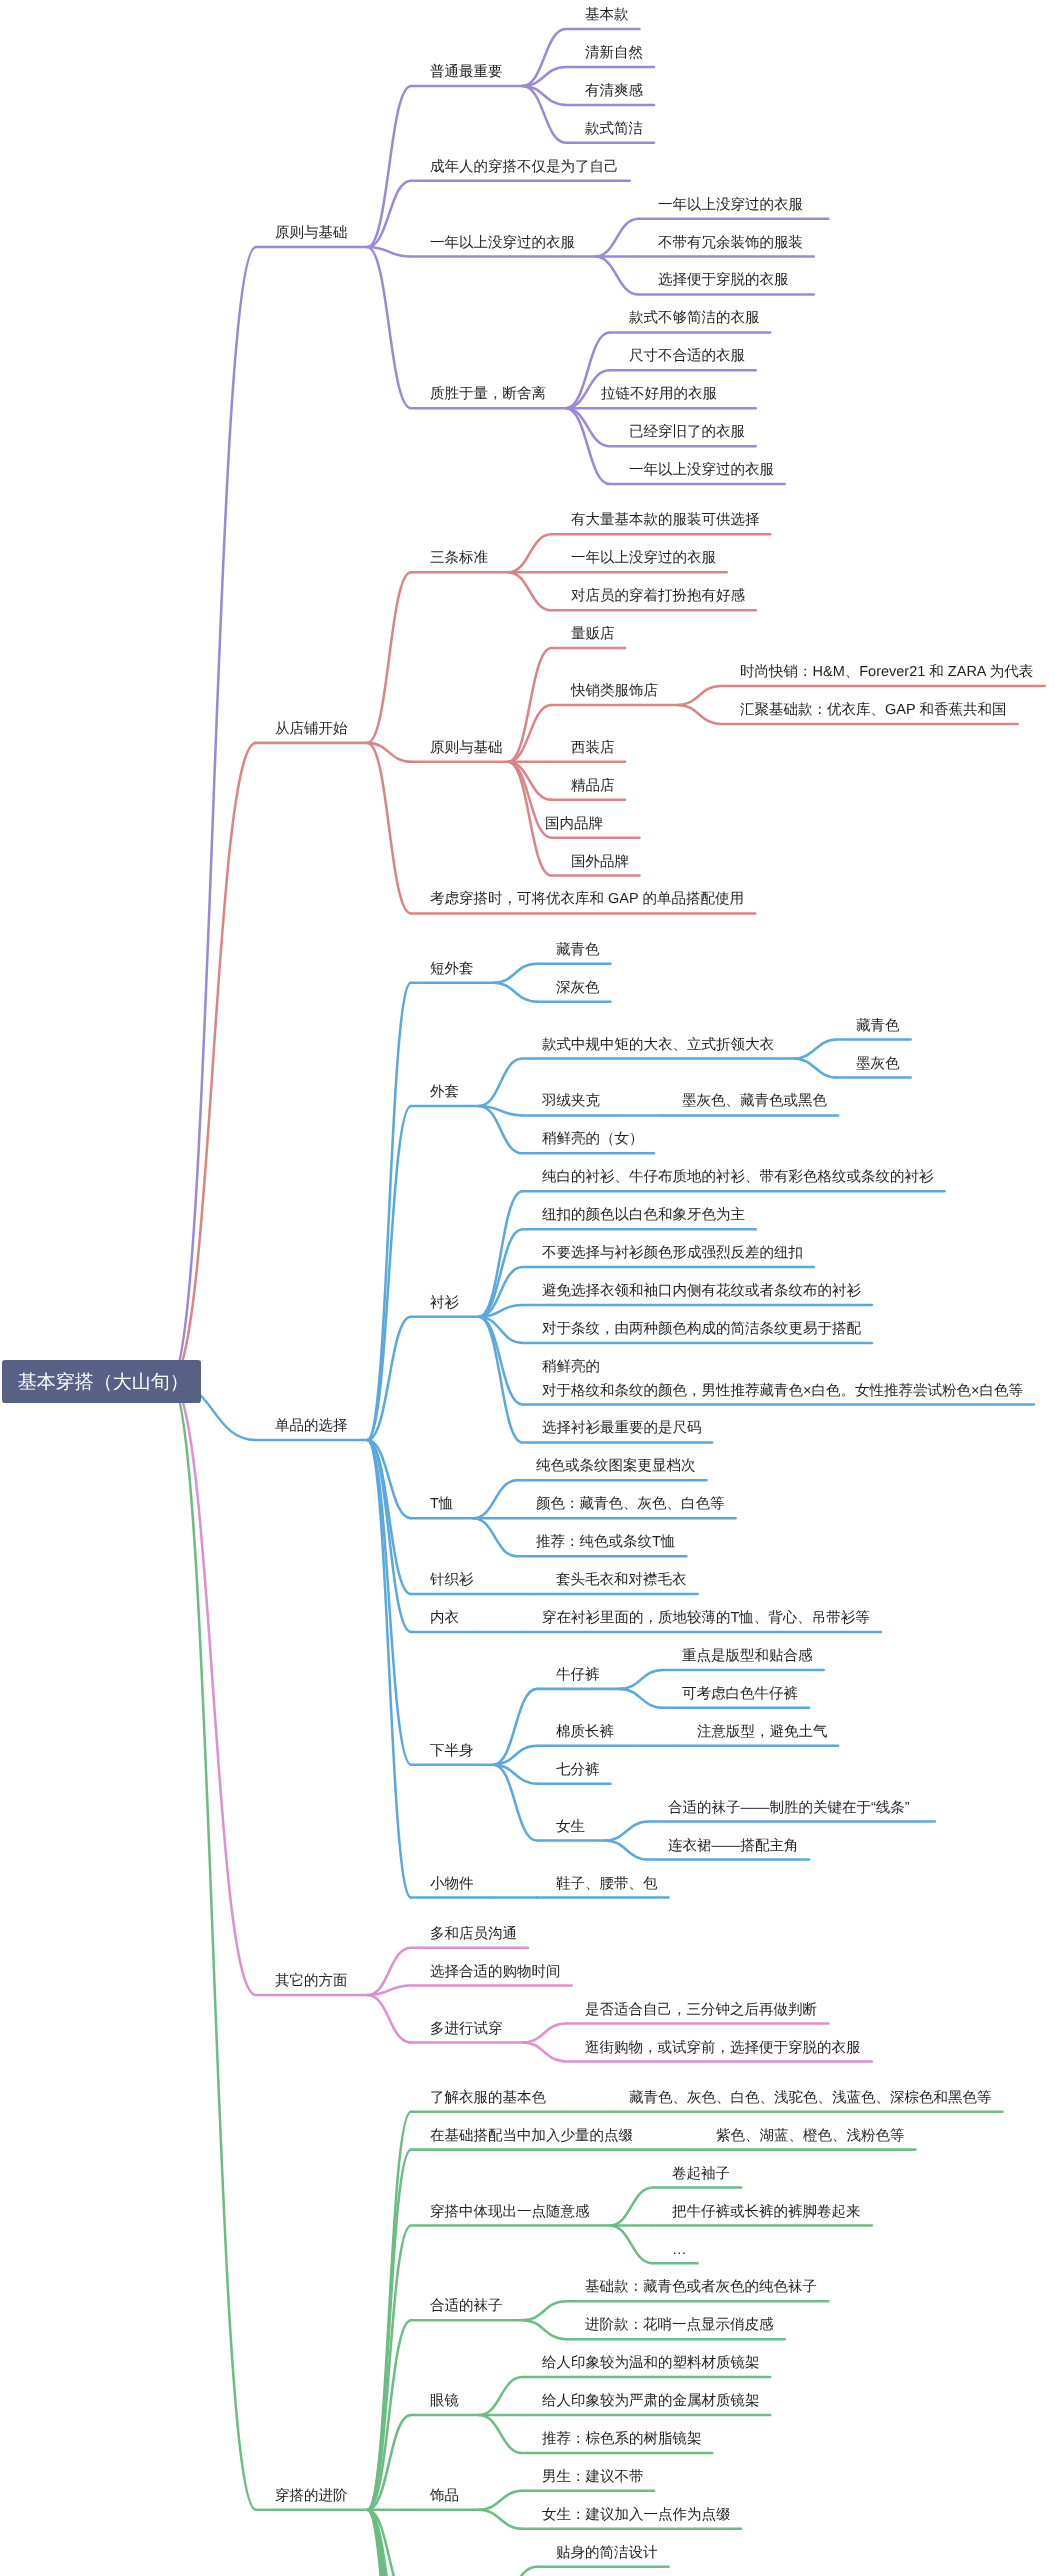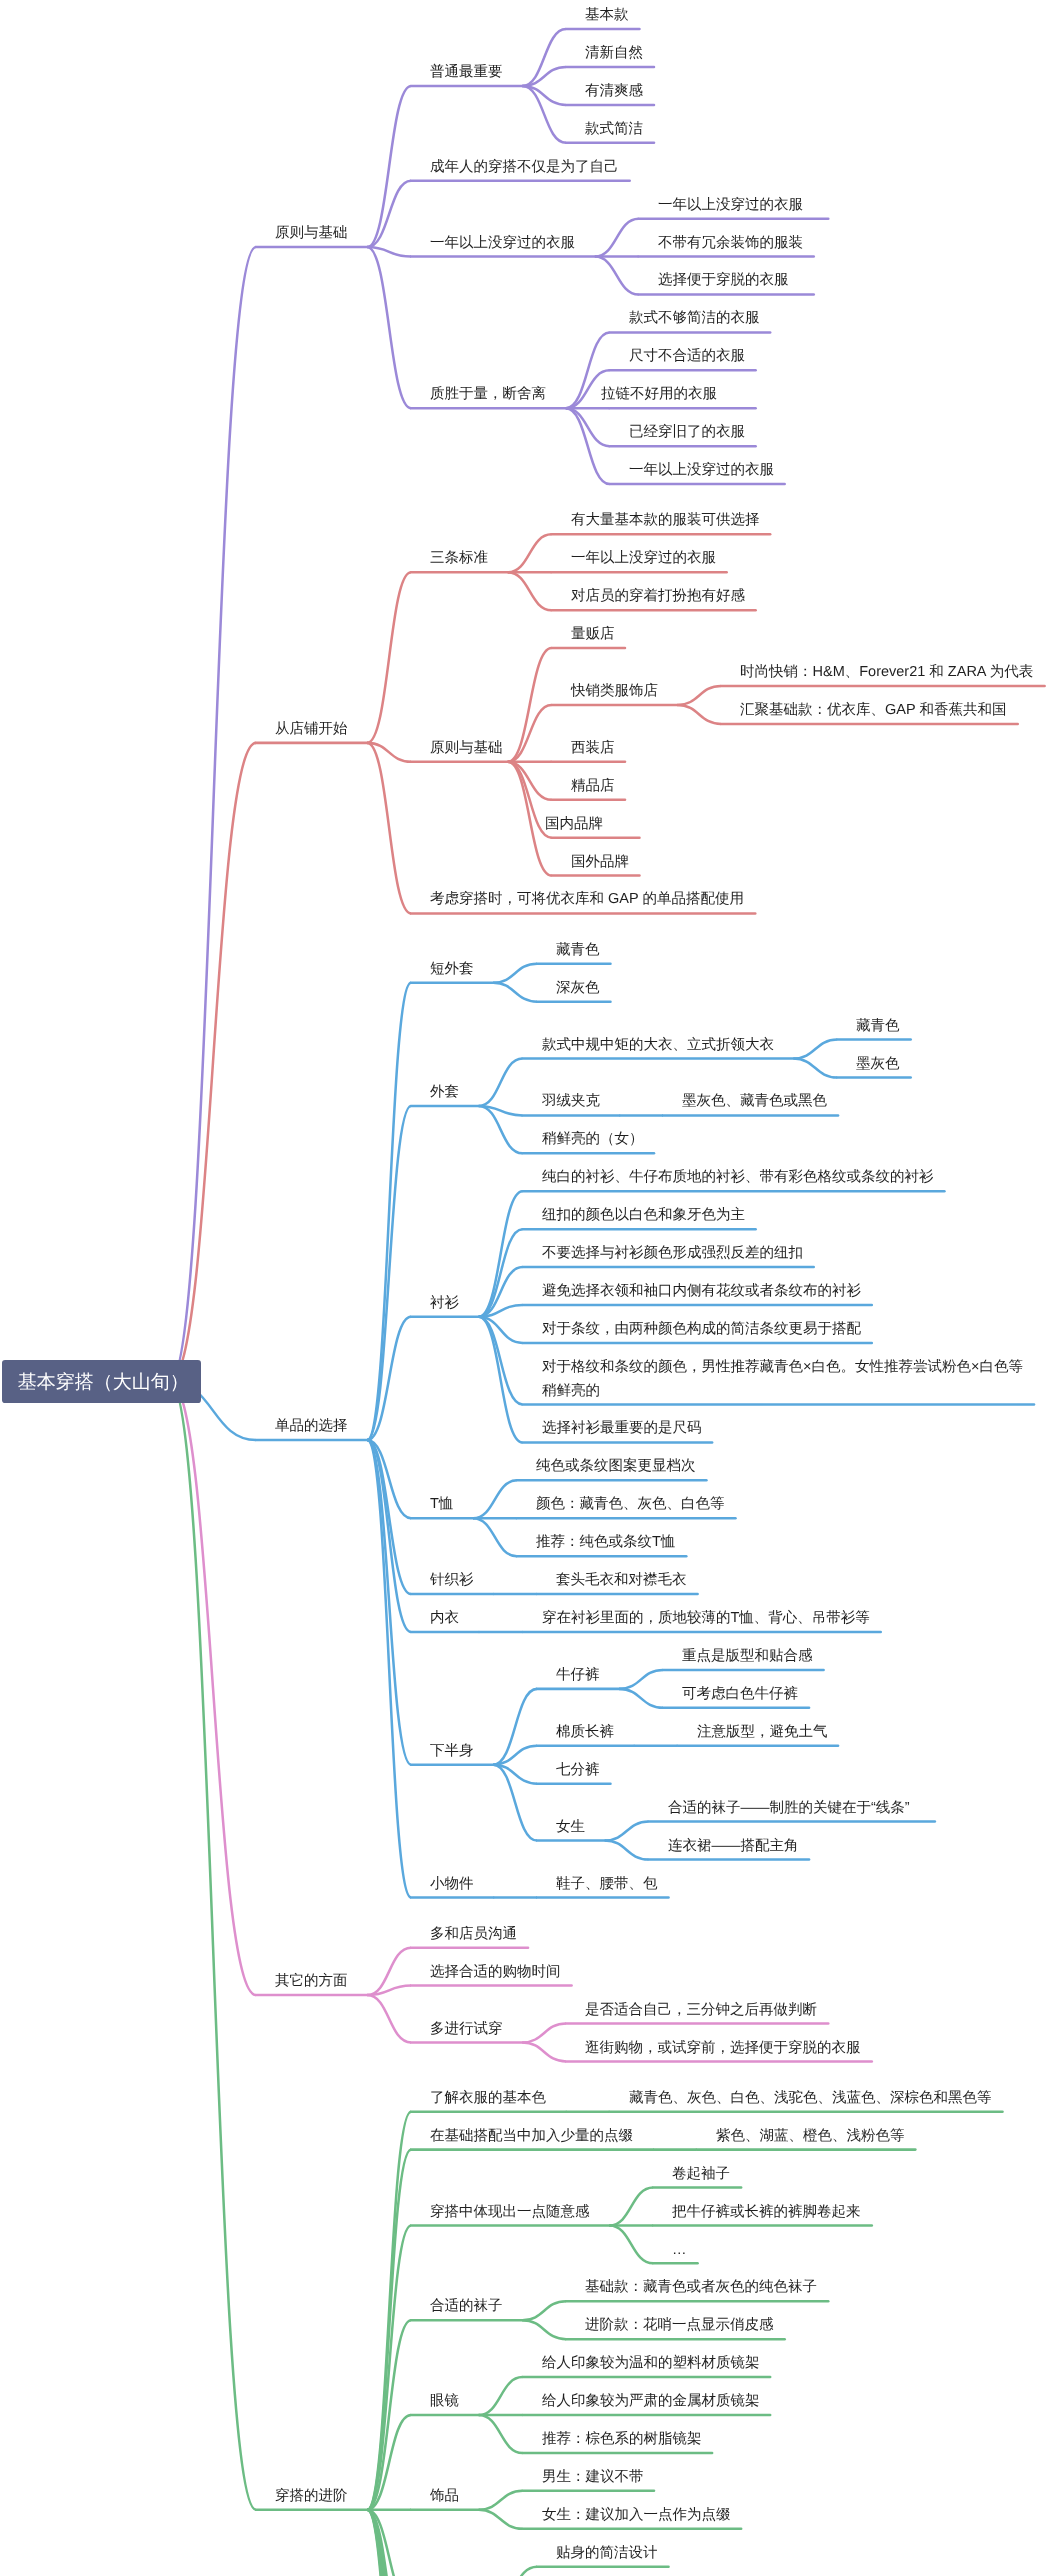--- a/index.html
+++ b/index.html
@@ -375,22 +375,22 @@
       <div class="node-text" style="left:542px;top:1241px">
         <div>不要选择与衬衫颜色形成强烈反差的纽扣</div>
       </div>
       <div class="node-text" style="left:542px;top:1279px">
         <div>避免选择衣领和袖口内侧有花纹或者条纹布的衬衫</div>
       </div>
       <div class="node-text" style="left:542px;top:1317px">
         <div>对于条纹，由两种颜色构成的简洁条纹更易于搭配</div>
       </div>
       <div class="node-text" style="left:542px;top:1355px">
+        <div>稍鲜亮的</div>
         <div>对于格纹和条纹的颜色，男性推荐藏青色×白色。女性推荐尝试粉色×白色等</div>
-        <div>稍鲜亮的</div>
       </div>
       <div class="node-text" style="left:542px;top:1416px">
         <div>选择衬衫最重要的是尺码</div>
       </div>
       <div class="node-text" style="left:430px;top:1492px">
         <div>T恤</div>
       </div>
       <div class="node-text" style="left:536px;top:1454px">
         <div>纯色或条纹图案更显档次</div>
       </div>

